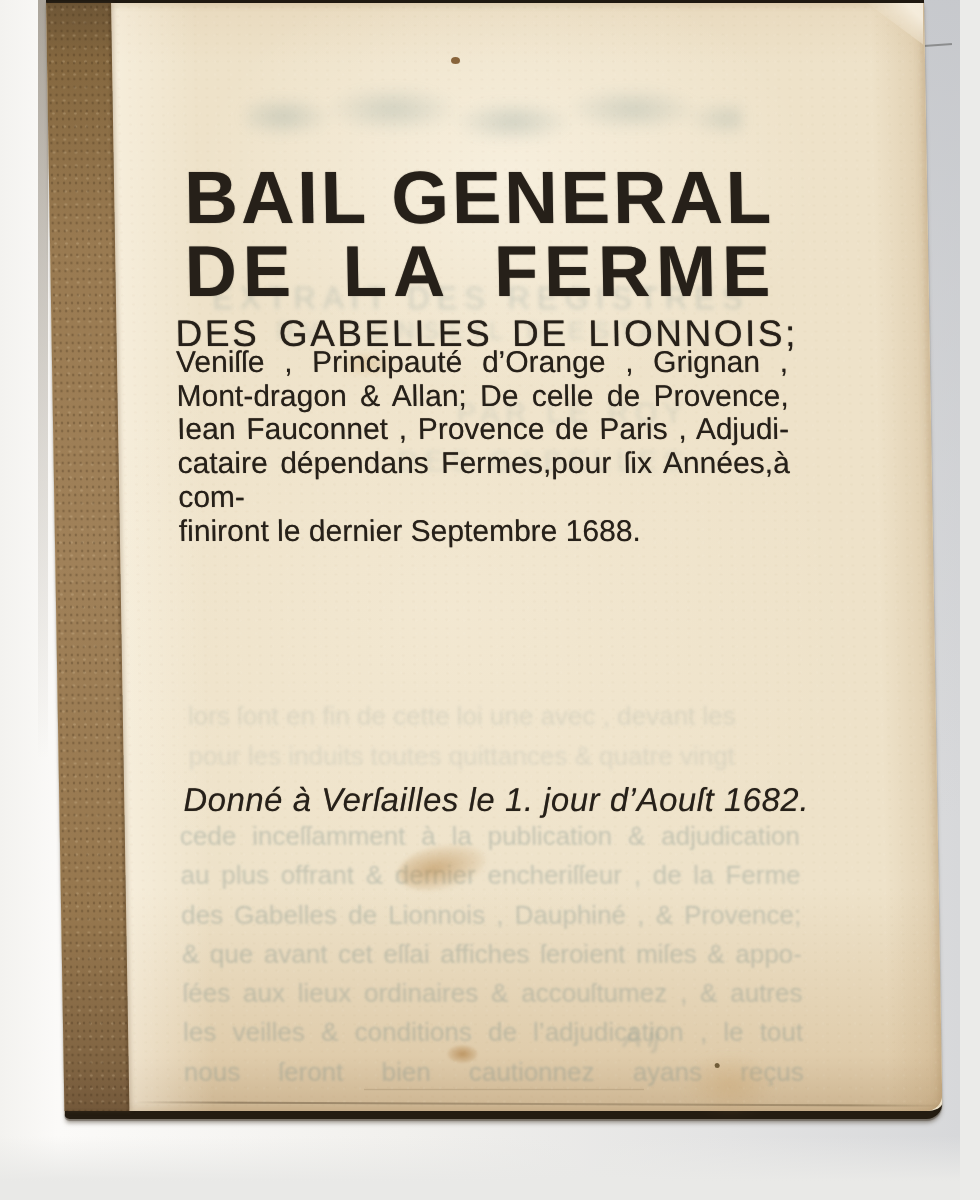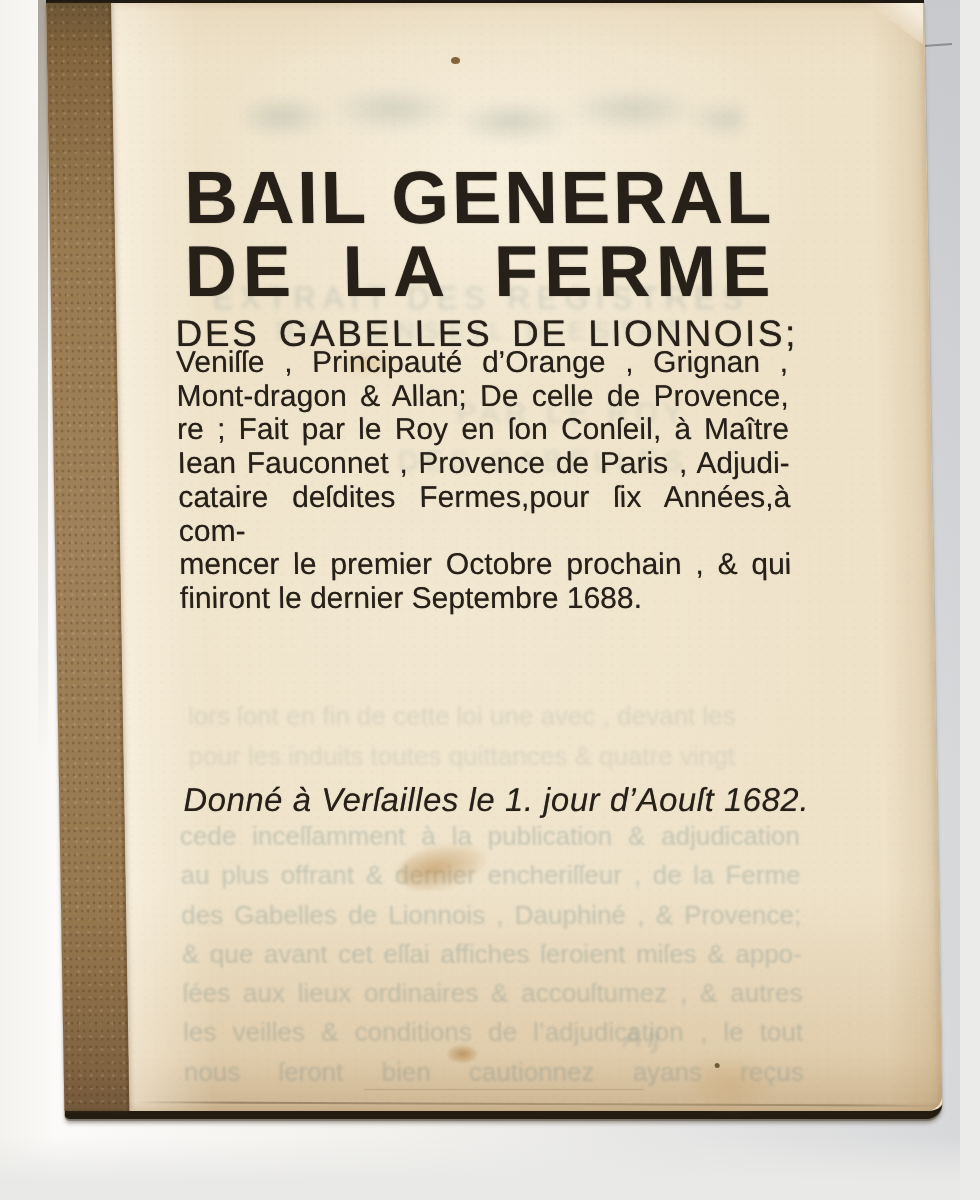--- a/index.html
+++ b/index.html
@@ -145,22 +145,20 @@
     <div class="crease1"></div>
     <div class="crease2"></div>
 
     <h1 class="ink t1">BAIL GENERAL</h1>
     <h1 class="ink t2">DE LA FERME</h1>
     <h2 class="ink sub">DES GABELLES DE LIONNOIS;</h2>
 
     <div class="ink bodytext">
       <div class="bl">Veniſſe , Principauté d’Orange , Grignan ,</div>
       <div class="bl">Mont-dragon &amp; Allan; De celle de Provence,</div>
-      <div class="bl">re ; Fait par le Roy en ſon Conſeil, à Maître</div>
       <div class="bl">Iean Fauconnet , Provence de Paris , Adjudi-</div>
-      <div class="bl">cataire deſdites Fermes,pour ſix Années,à com-</div>
-      <div class="bl">mencer le premier Octobre prochain , &amp; qui</div>
+      <div class="bl">cataire dépendans Fermes,pour ſix Années,à com-</div>
       <div class="bl last">finiront le dernier Septembre 1688.</div>
     </div>
 
     <div class="ink dateline">Donné à Verſailles le 1. jour d’Aouſt 1682.</div>
   </div>
 </div>
 
 </body></html>

